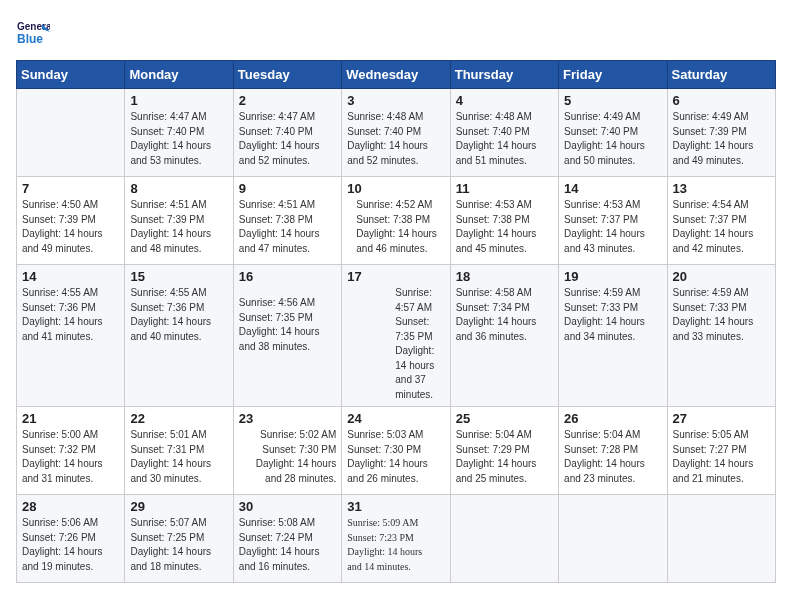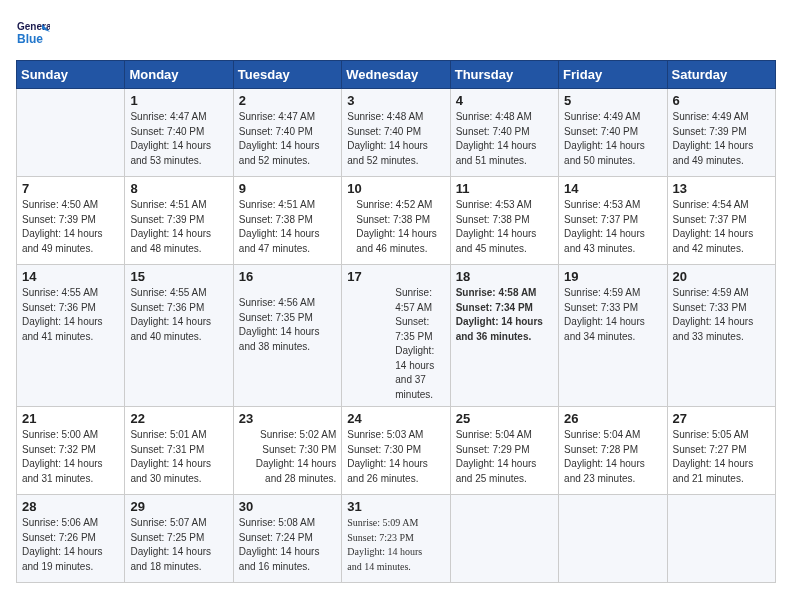--- a/index.html
+++ b/index.html
@@ -225,21 +225,21 @@
         </td>
         <td>
           <span class="day-num">17</span>
           <div class="cell-content" style="white-space: pre-line; margin-left: 48px;">Sunrise: 4:57 AM
 Sunset: 7:35 PM
 Daylight: 14 hours
 and 37 minutes.</div>
         </td>
         <td>
           <span class="day-num">18</span>
-          <div class="cell-content" style="white-space: pre-line; font-weight: bold;">Sunrise: 4:58 AM
+          <div class="cell-content" style="white-space: pre-line;">Sunrise: 4:58 AM
 Sunset: 7:34 PM
 Daylight: 14 hours
 and 36 minutes.</div>
         </td>
         <td>
           <span class="day-num">19</span>
           <div class="cell-content" style="white-space: pre-line;">Sunrise: 4:59 AM
 Sunset: 7:33 PM
 Daylight: 14 hours
 and 34 minutes.</div>

